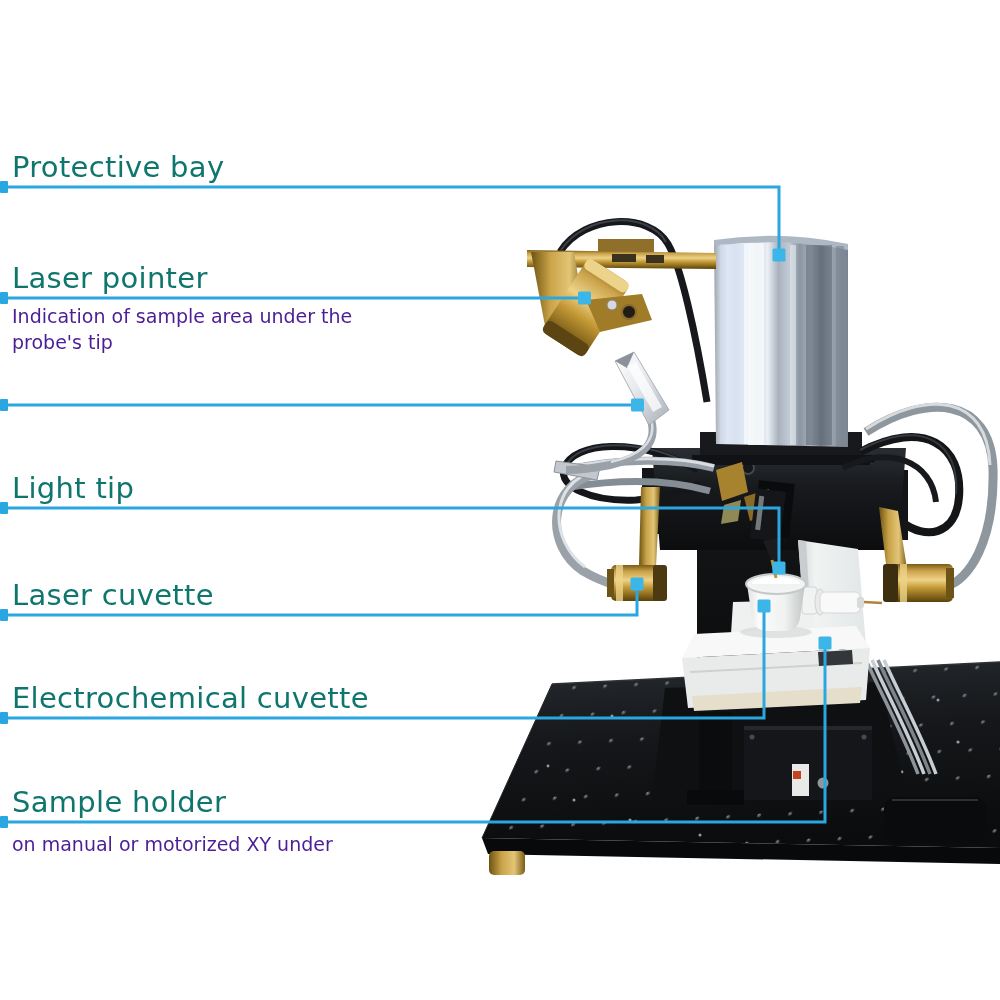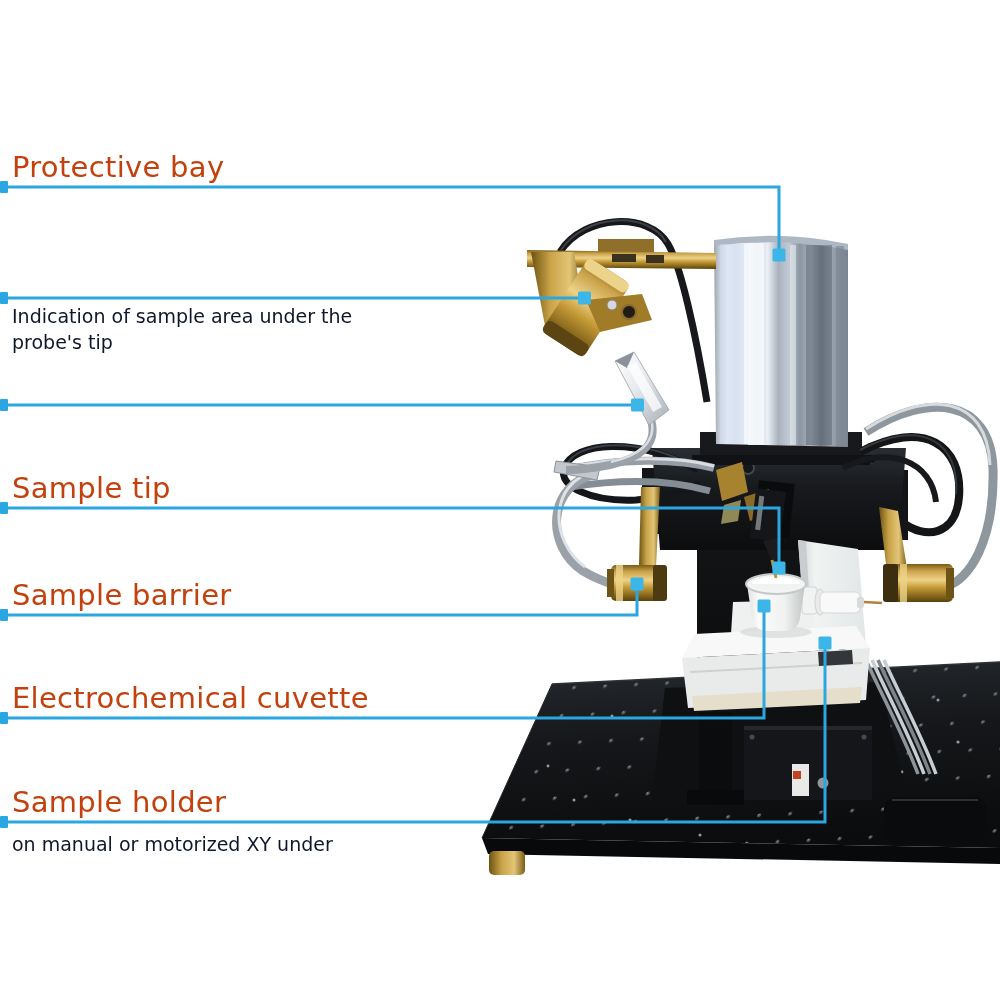--- a/index.html
+++ b/index.html
@@ -1,23 +1,23 @@
 <!DOCTYPE html>
 <html><head>
 <meta charset="utf-8">
 <style>
   html,body { margin:0; padding:0; background:#ffffff; }
   .scene {
     position:relative; width:1000px; height:1000px; background:#ffffff;
     overflow:hidden; font-family:"DejaVu Sans","Liberation Sans",sans-serif;
   }
   .layer { position:absolute; left:0; top:0; width:1000px; height:1000px; }
-  .lbl { position:absolute; left:12px; color:#c2410c; }
+  .lbl { position:absolute; left:12px; color:#0f766e; }
   .lbl .t { font-size:29px; line-height:34px; letter-spacing:0.3px; white-space:nowrap; }
-  .sub { position:absolute; left:12px; color:#0f172a; font-size:19px; line-height:26px; width:370px; }
+  .sub { position:absolute; left:12px; color:#4c1d95; font-size:19px; line-height:26px; width:370px; }
 </style>
 </head>
 <body>
 
 <div class="scene">
 
   <svg class="layer" viewBox="0 0 1000 1000">
     <defs>
       <linearGradient id="gSteel" x1="0" y1="0" x2="1" y2="0">
         <stop offset="0" stop-color="#9ba4b0"></stop>
@@ -272,29 +272,32 @@
       <rect x="630.5" y="577.5" width="13" height="13" rx="1.5"></rect>
       <rect x="757.5" y="599.5" width="13" height="13" rx="1.5"></rect>
       <rect x="818.5" y="636.5" width="13" height="13" rx="1.5"></rect>
     </g>
   </svg>
 
   <div class="lbl" style="top:150px">
     <div class="t">Protective bay</div>
   </div>
 
+  <div class="lbl" style="top:261px">
+    <div class="t">Laser pointer</div>
+  </div>
   <div class="sub" style="top:303px; width:360px">Indication of sample area under the probe's tip</div>
 
 
   <div class="lbl" style="top:471px">
-    <div class="t">Sample tip</div>
+    <div class="t">Light tip</div>
   </div>
 
   <div class="lbl" style="top:578px">
-    <div class="t">Sample barrier</div>
+    <div class="t">Laser cuvette</div>
   </div>
 
   <div class="lbl" style="top:785px">
     <div class="t">Sample holder</div>
   </div>
 
   <div class="lbl" style="top:681px">
     <div class="t">Electrochemical cuvette</div>
   </div>
   <div class="sub" style="top:831px; width:400px">on manual or motorized XY under</div>

